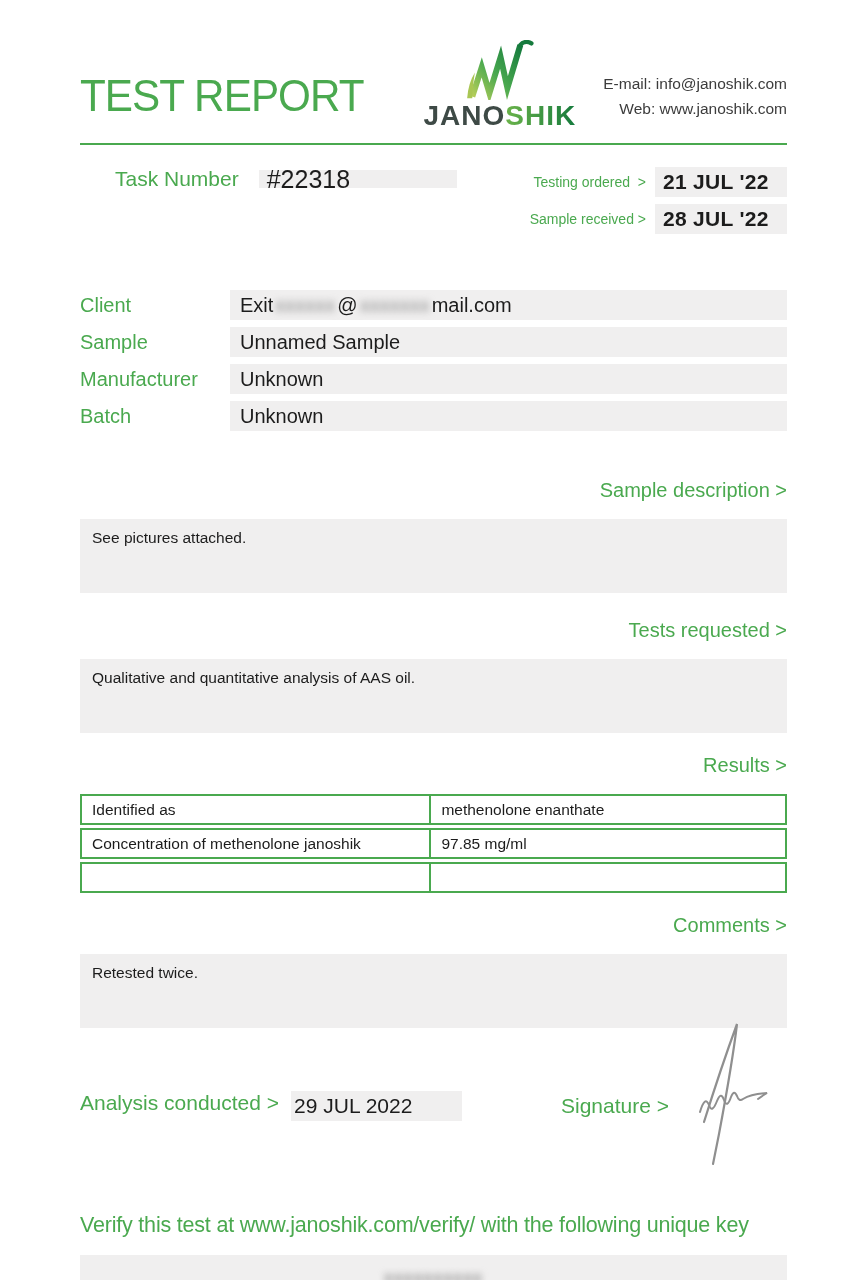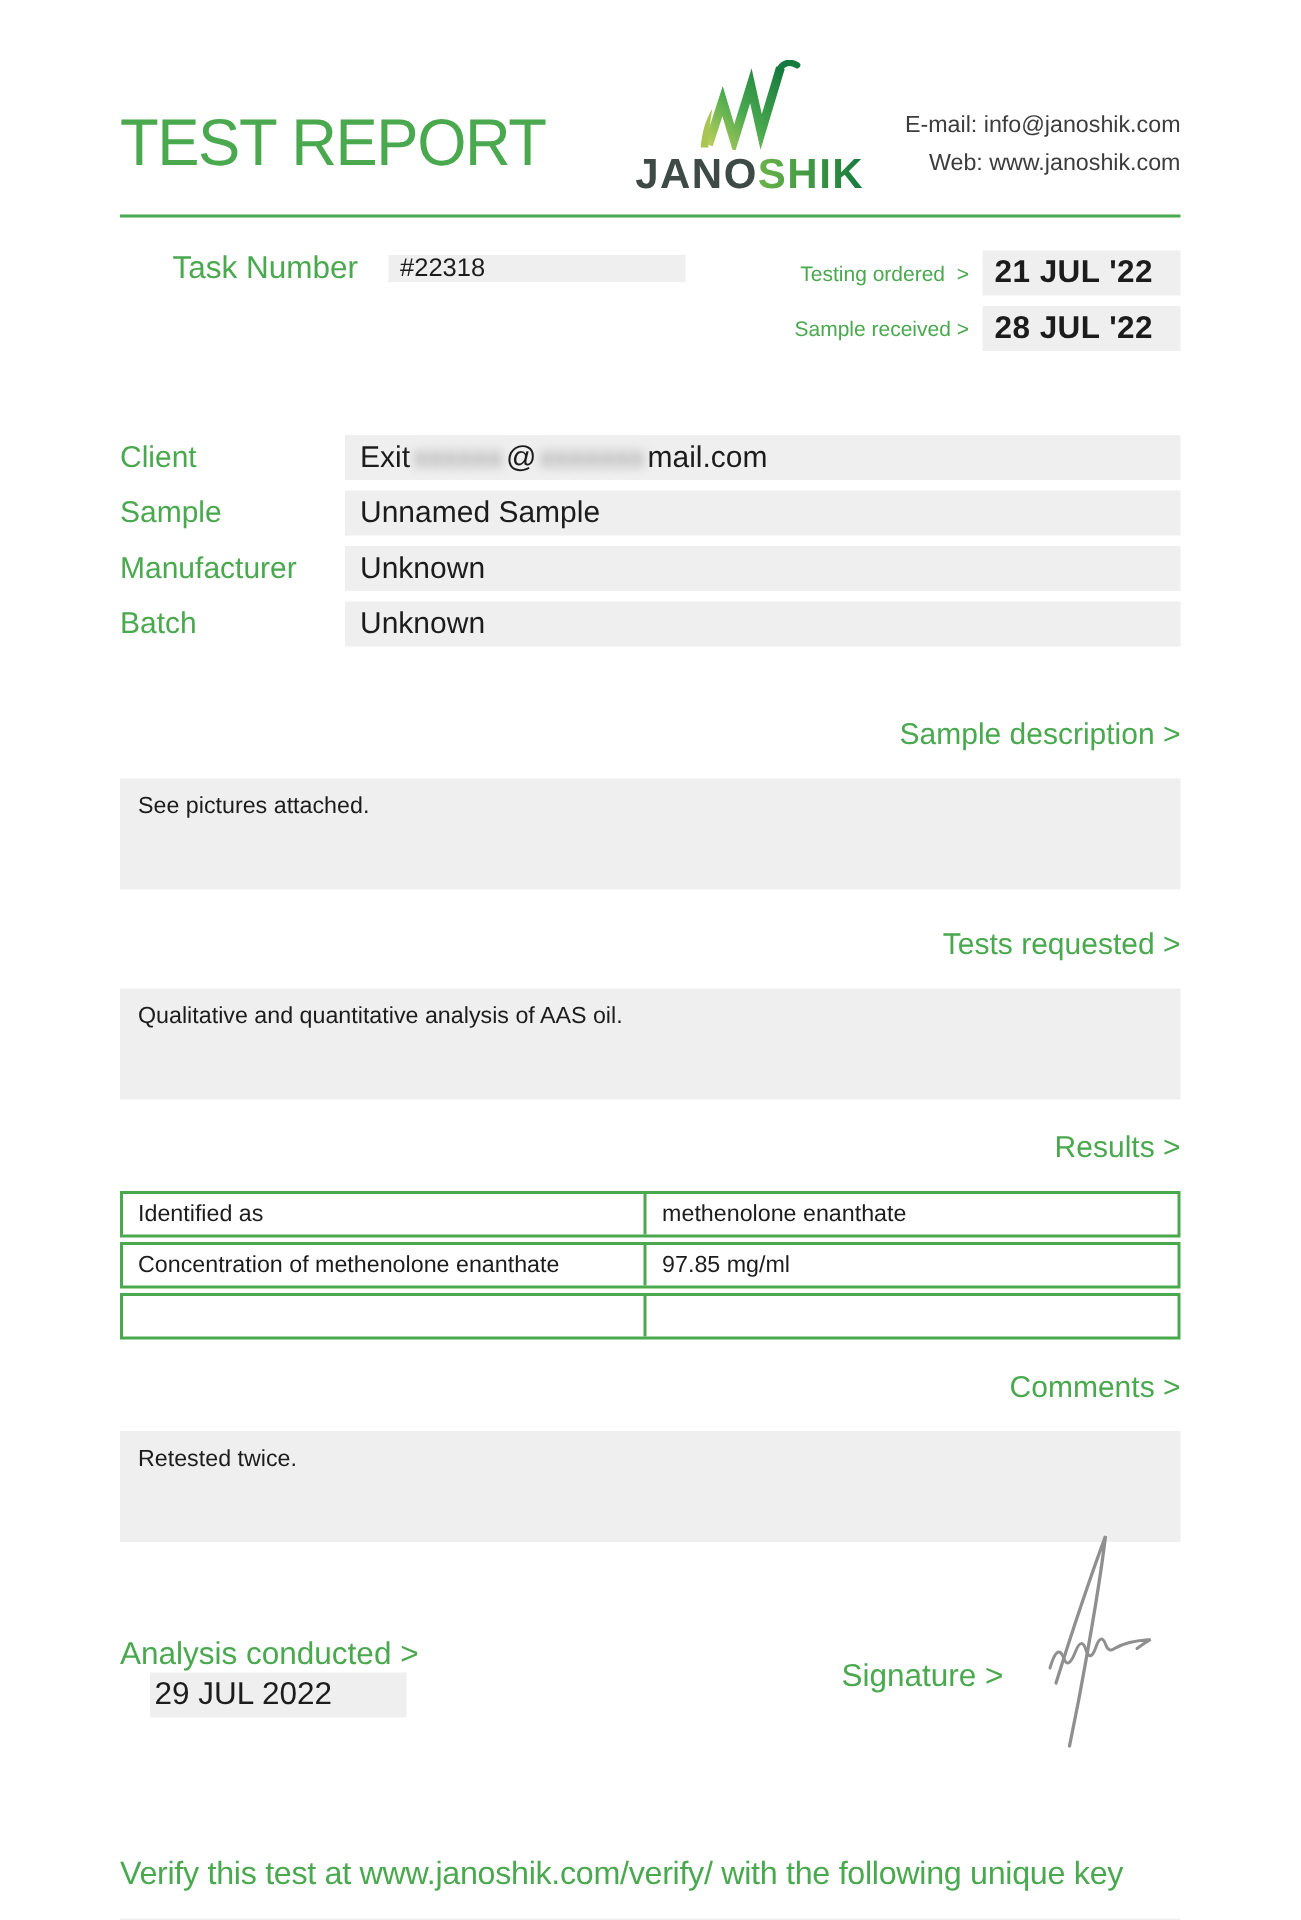--- a/index.html
+++ b/index.html
@@ -26,21 +26,21 @@
     -webkit-background-clip:text;background-clip:text;-webkit-text-fill-color:transparent;}
   .contact{margin-left:auto;text-align:right;font-size:15.5px;color:#3c3c3c;margin-top:32px;line-height:1.6;}
   .rule{height:2px;background:#4aa94f;margin-top:13px;}
 
   
   .meta-row{display:flex;margin-top:22px;align-items:flex-start;}
   .task{display:flex;align-items:center;}
   .lbl-green{color:#4aa94f;}
   .task-label{font-size:21px;margin-left:35px;}
   .gbox{background:#f0efef;display:flex;align-items:center;}
-  .task-box{width:190px;height:18px;margin-left:20px;padding-left:8px;font-size:17px;}
+  .task-box{width:190px;height:18px;margin-left:20px;padding-left:8px;font-size:25px;}
   .dates{margin-left:auto;}
   .date-line{display:flex;align-items:center;justify-content:flex-end;margin-bottom:7px;}
   .date-label{font-size:14px;white-space:pre;}
   .date-box{width:124px;height:30px;margin-left:9px;padding-left:8px;font-size:21px;font-weight:700;letter-spacing:.3px;}
 
   
   .details{margin-top:49px;}
   .d-row{display:flex;align-items:center;margin-bottom:7px;}
   .d-label{width:150px;font-size:20px;color:#4aa94f;flex:none;}
   .d-box{flex:1;height:30px;font-size:20px;padding-left:10px;}
@@ -55,21 +55,21 @@
 
   
   .res-table{margin-top:17px;}
   .res-row{display:flex;border:2px solid #4aa94f;margin-bottom:3px;height:27px;background:#fff;}
   .res-cell{display:flex;align-items:center;font-size:15.5px;padding-left:10px;box-sizing:border-box;}
   .res-cell.left{width:49.7%;border-right:2px solid #4aa94f;flex:none;}
   .res-cell.right{flex:1;}
 
   
   .footer-row{display:flex;align-items:center;margin-top:63px;}
-  .analysis{display:flex;align-items:center;flex-direction:column;}
+  .analysis{display:flex;}
   .analysis-label{font-size:21px;}
   .analysis-box{width:168px;height:30px;margin-left:12px;padding-left:3px;font-size:21px;}
   .sig-label{font-size:21px;margin-left:auto;margin-right:118px;}
   .signature{position:absolute;right:90px;top:1018px;}
 
   .verify{margin-top:92px;font-size:21.5px;color:#4aa94f;white-space:nowrap;letter-spacing:-0.2px;}
   .key-box{margin-top:17px;height:46px;background:#f0efef;display:flex;align-items:center;justify-content:center;}
   .key-text{color:#8d8d8d;filter:blur(3.5px);font-size:16px;letter-spacing:1px;font-weight:600;}
 </style>
 </head>
@@ -153,21 +153,21 @@
     <div class="sec-heading mt-md">Tests requested &gt;</div>
     <div class="sec-box">Qualitative and quantitative analysis of AAS oil.</div>
 
     <div class="sec-heading mt-sm">Results &gt;</div>
     <div class="res-table">
       <div class="res-row">
         <div class="res-cell left">Identified as</div>
         <div class="res-cell right">methenolone enanthate</div>
       </div>
       <div class="res-row">
-        <div class="res-cell left">Concentration of methenolone enanthate</div>
+        <div class="res-cell left">Concentration of methenolone janoshik</div>
         <div class="res-cell right">97.85 mg/ml</div>
       </div>
       <div class="res-row">
         <div class="res-cell left"></div>
         <div class="res-cell right"></div>
       </div>
     </div>
 
     <div class="sec-heading mt-sm">Comments &gt;</div>
     <div class="sec-box">Retested twice.</div>

